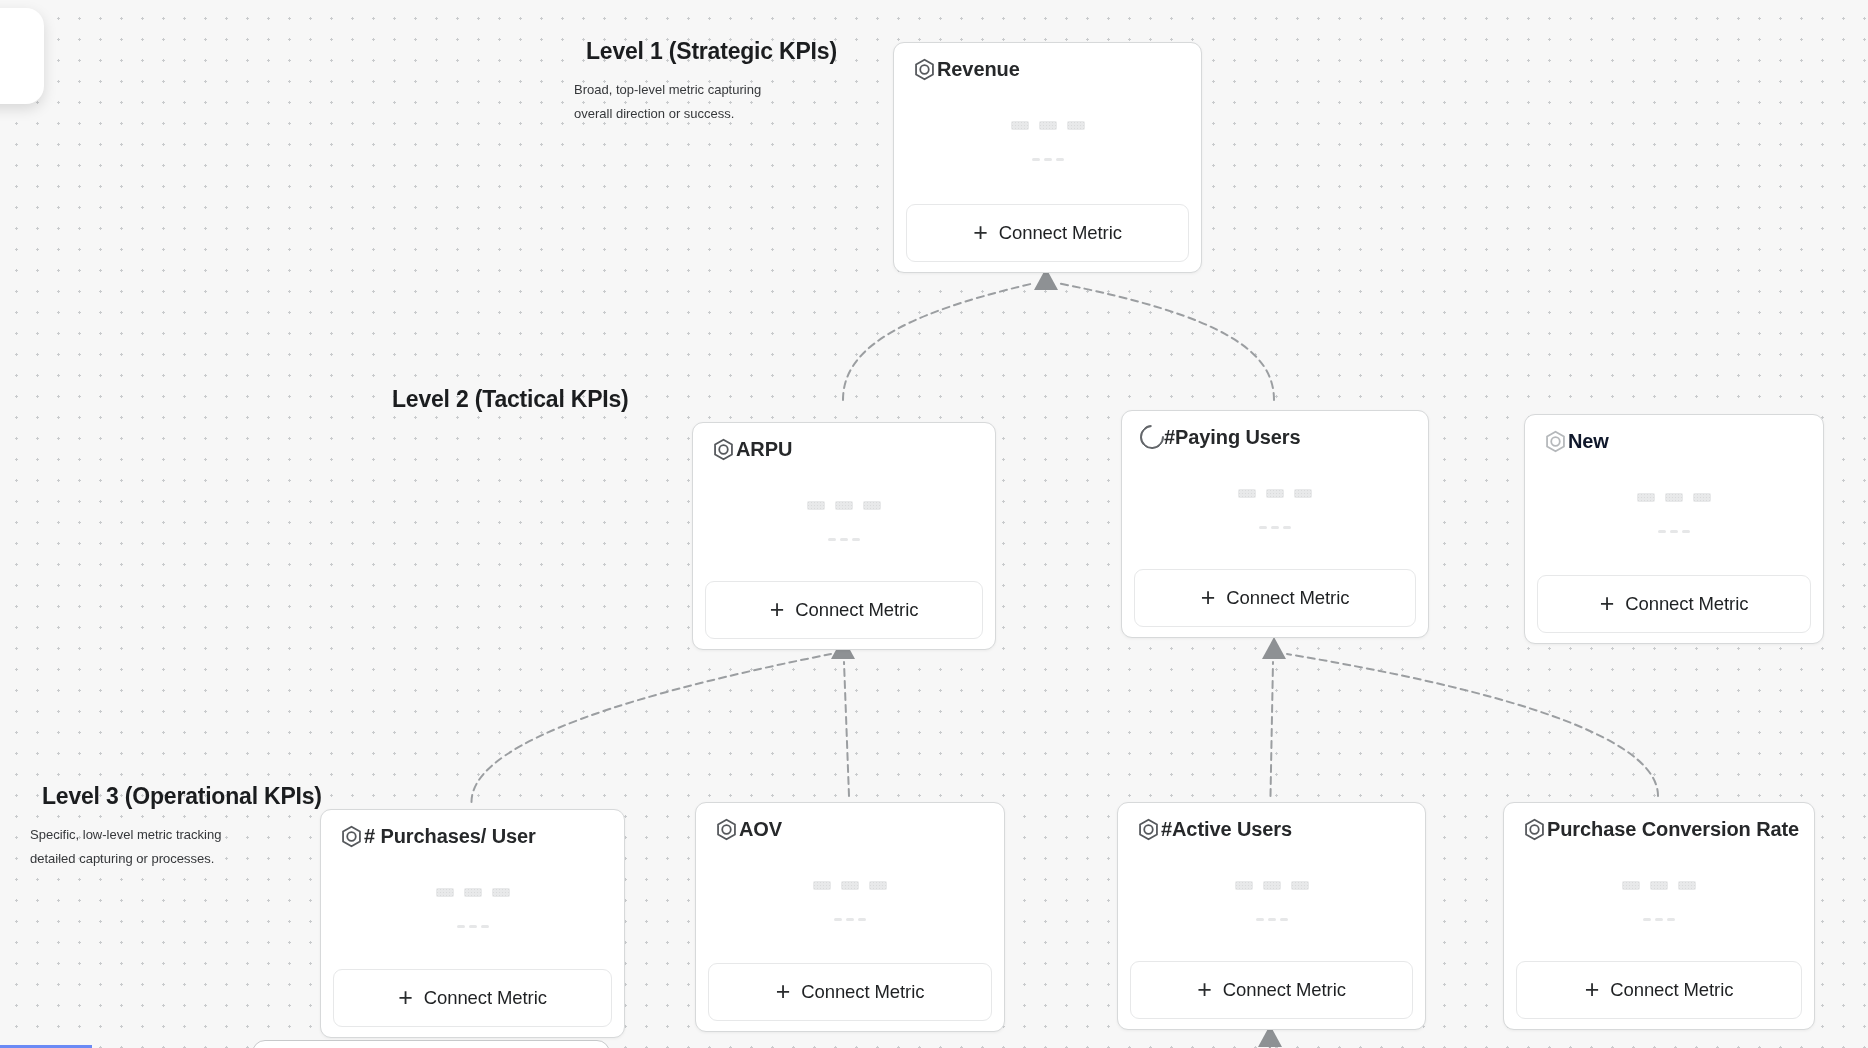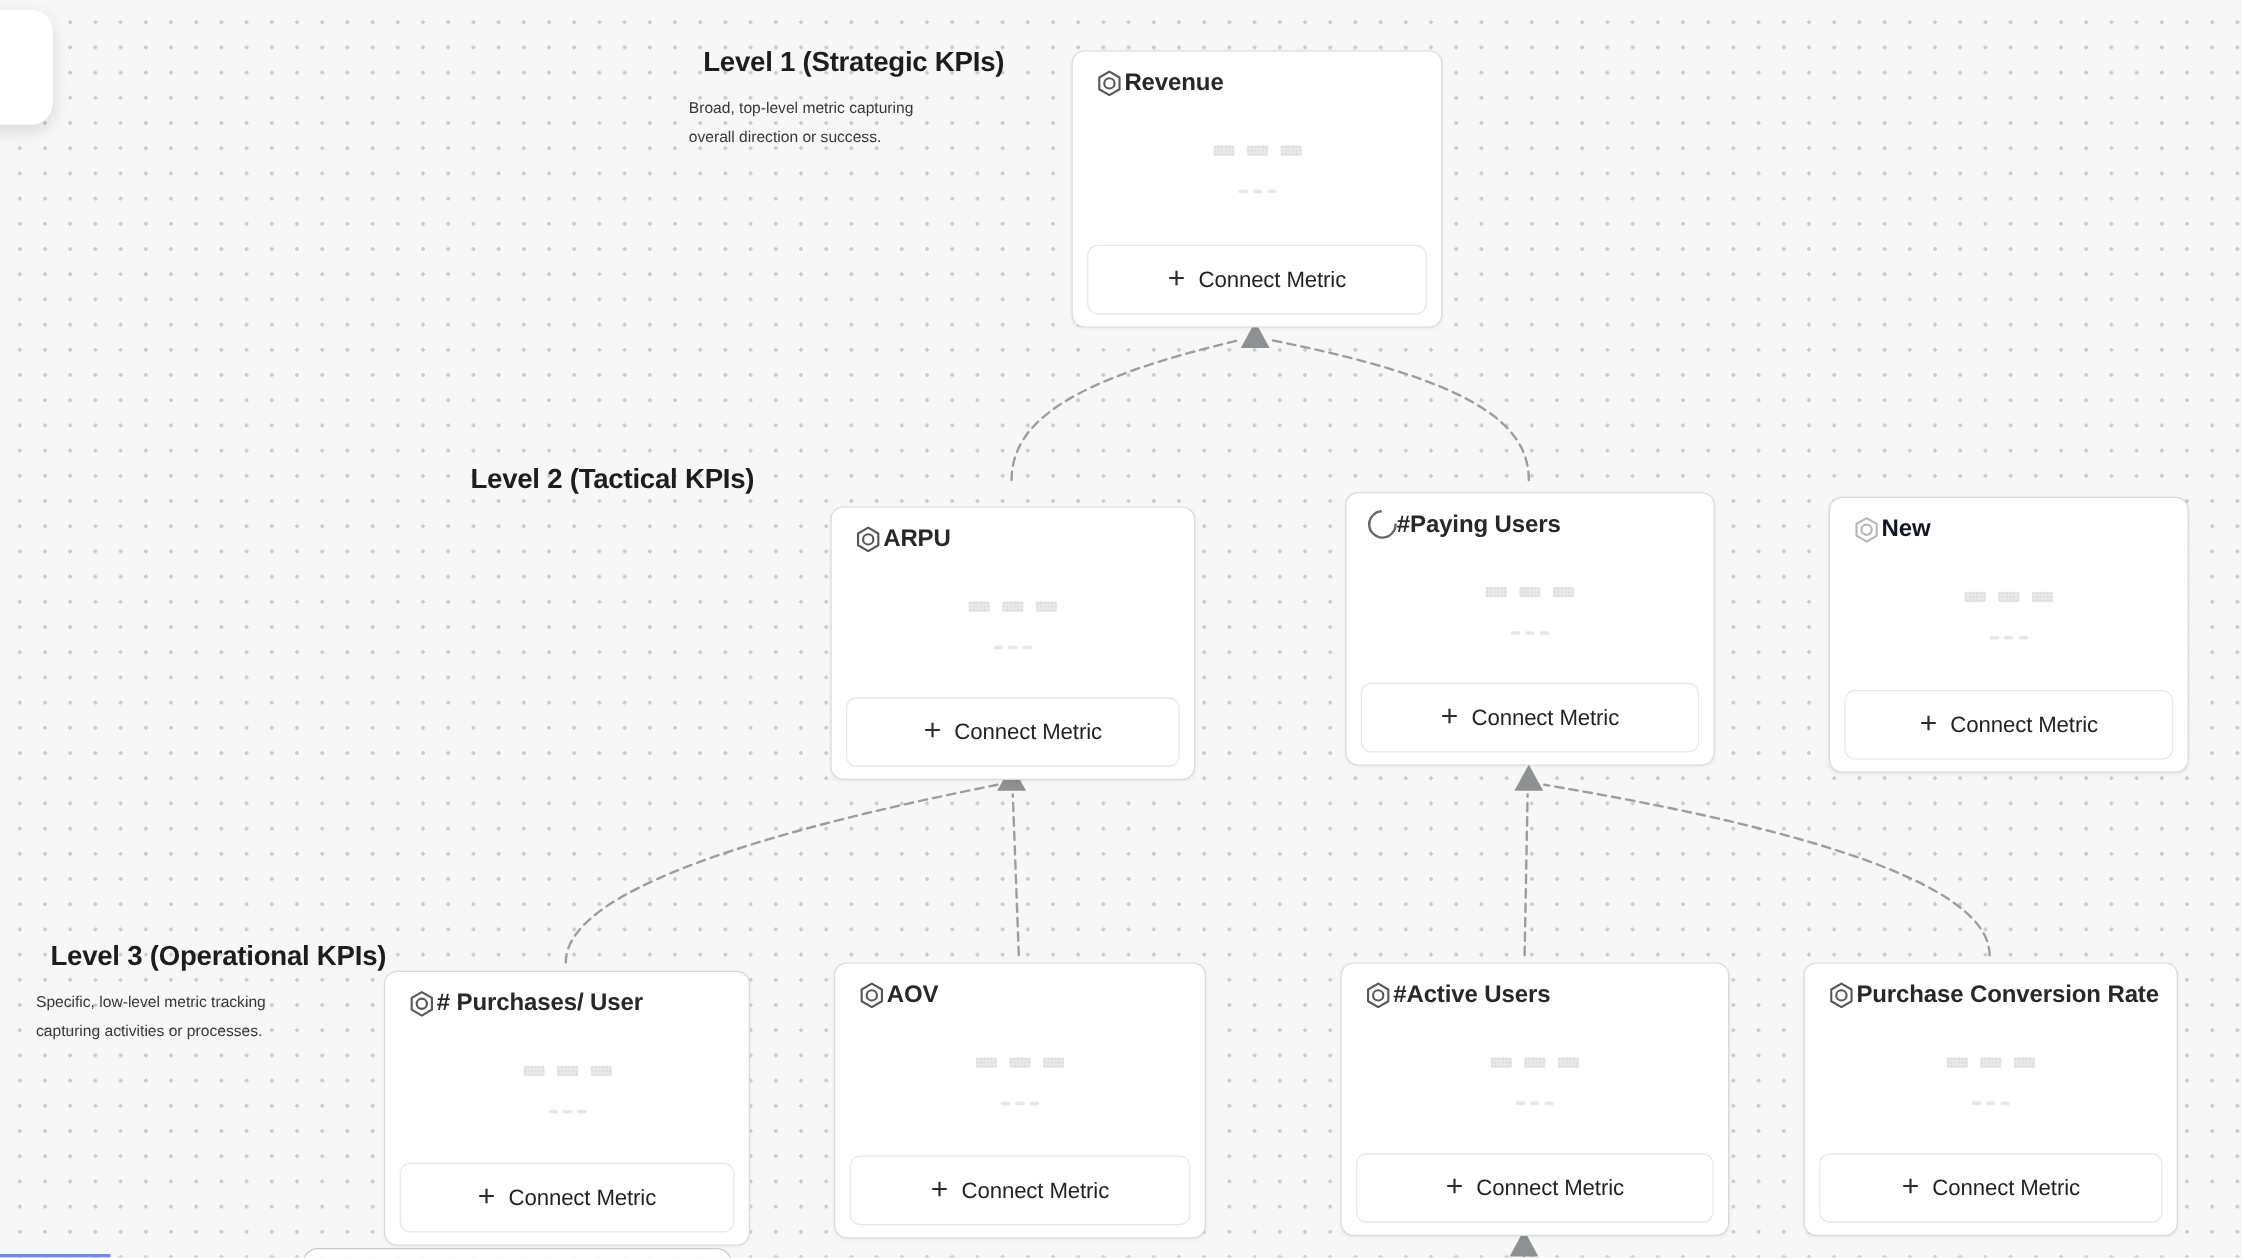--- a/index.html
+++ b/index.html
@@ -34,21 +34,21 @@
   .card{
     position:absolute;background:#fff;border:1.3px solid #d7d9da;border-radius:11px;
     box-shadow:0 1px 3px rgba(0,0,0,.05);
   }
   #card-revenue{left:893px;top:42px;width:307px;height:229px;}
   #card-arpu{left:692px;top:410px;width:302px;height:226px;margin-top:12px;}
   #card-paying{left:1121px;top:410px;width:306px;height:226px;}
   #card-new{left:1524px;top:414px;width:298px;height:228px;}
   #card-purchases{left:320px;top:809px;width:303px;height:227px;}
   #card-aov{left:695px;top:802px;width:308px;height:228px;}
-  #card-active{left:1117px;top:802px;width:307px;height:226px;padding-left:15px;}
+  #card-active{left:1117px;top:802px;width:307px;height:226px;}
   #card-pcr{left:1503px;top:802px;width:310px;height:226px;}
 
   .card-head{position:absolute;left:18px;top:14px;display:flex;align-items:center;}
   .metric-icon{width:25px;height:25px;color:#55585c;flex:0 0 auto;display:block;}
   .card-title{font-size:20px;font-weight:700;color:#26282a;letter-spacing:-.1px;white-space:nowrap;}
   .card.placeholder .card-title{color:#0f172a;}
   .card.placeholder .metric-icon{color:#b5b8bb;}
 
   .spinner-icon{
     width:20px;height:20px;border-radius:50%;
@@ -114,21 +114,21 @@
       <div>overall direction or success.</div>
     </div>
   </div>
   <div class="legend" id="legend-2">
     <h2>Level 2 (Tactical KPIs)</h2>
   </div>
   <div class="legend" id="legend-3">
     <h2>Level 3 (Operational KPIs)</h2>
     <div class="desc">
       <div>Specific, low-level metric tracking</div>
-      <div>capturing activities or processes.</div>
+      <div>detailed capturing or processes.</div>
     </div>
   </div>
 
   <div class="card" id="card-revenue">
     <div class="card-head">
       <svg class="metric-icon" viewBox="0 0 24 24">
         <path d="M12 2.6 L20.1 7.3 V16.7 L12 21.4 L3.9 16.7 V7.3 Z" fill="none" stroke="currentColor" stroke-width="1.7" stroke-linejoin="round"></path>
         <circle cx="12" cy="12" r="4.1" fill="none" stroke="currentColor" stroke-width="1.7"></circle>
       </svg>
       <span class="card-title">Revenue</span>

